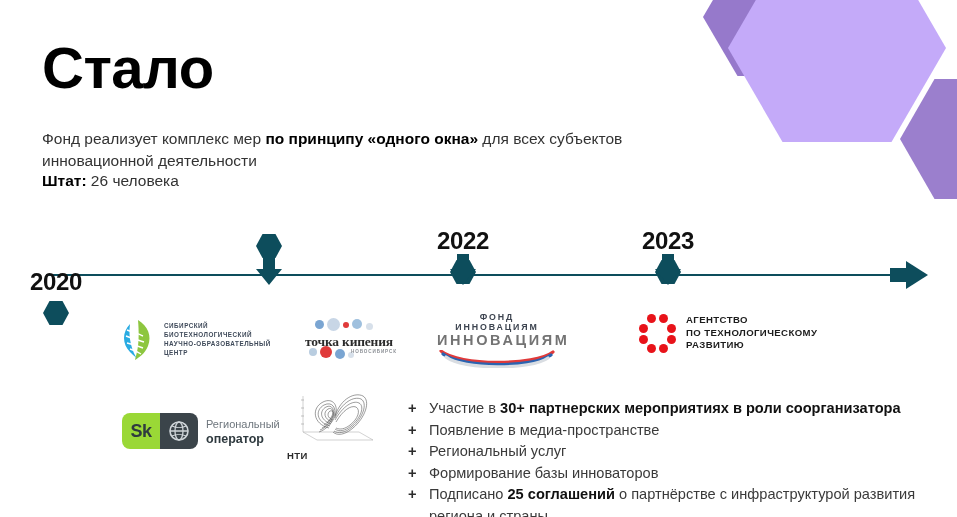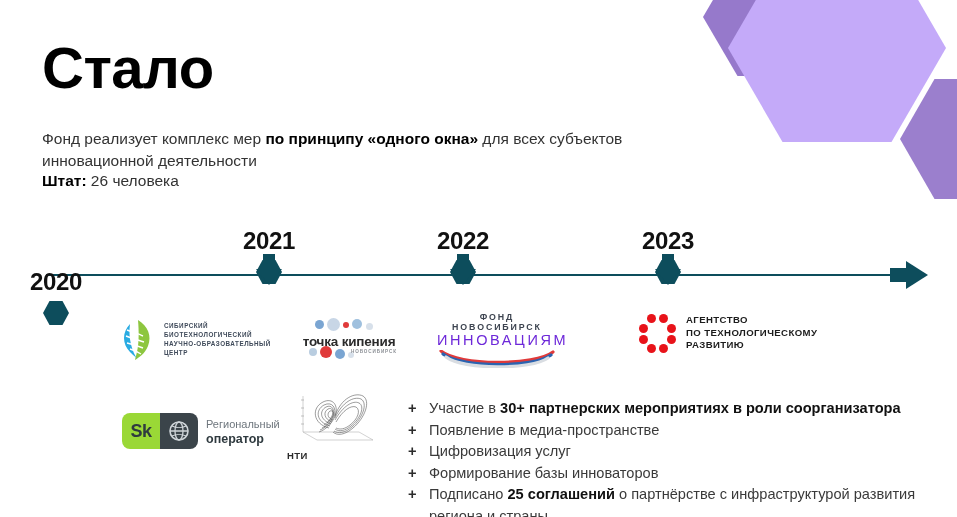--- a/index.html
+++ b/index.html
@@ -184,37 +184,38 @@
   #logo-tochka .b { position: absolute; border-radius: 50%; }
   #logo-tochka .word {
     position: absolute;
     left: 0; top: 16px;
     width: 112px;
     font-size: 13.5px;
     font-weight: 700;
     letter-spacing: -0.2px;
     color: #2b2b2b;
     text-align: center;
+    font-family: Liberation Serif, serif;
   }
   #logo-tochka .sub {
     position: absolute;
     left: 58px; top: 31px;
     font-size: 4.6px;
     letter-spacing: 0.9px;
     color: #8b8f95;
     font-weight: 600;
   }
 
   
   #logo-fsi { left: 437px; top: 312px; width: 120px; text-align: center; }
   #logo-fsi .l1 {
     font-size: 8.8px; letter-spacing: 1.9px; font-weight: 700; color: #3d4450;
   }
   #logo-fsi .l2 {
-    font-size: 14.5px; letter-spacing: 2.6px; font-weight: 400; color: #6d28d9;
+    font-size: 14.5px; letter-spacing: 2.6px; font-weight: 700; color: #737373;
     line-height: 17px;
   }
   #logo-fsi .swoosh { position: relative; width: 120px; height: 18px; margin-top: 1px; }
   #logo-fsi .swoosh svg { display: block; }
 
   
   #logo-atr { left: 636px; top: 312px; display: flex; align-items: center; }
   #logo-atr .mark { position: relative; width: 42px; height: 42px; flex: 0 0 auto; }
   #logo-atr .dot {
     position: absolute; width: 9px; height: 9px; border-radius: 50%; background: #e8131a;
@@ -292,21 +293,20 @@
     <div id="axis" style="background: rgb(13, 77, 92);"></div>
     <div id="axis-arrow-stem" style="background: rgb(13, 77, 92);"></div>
     <div id="axis-arrow" style="border-left-color: rgb(13, 77, 92);"></div>
 
     <div class="tl-node" style="left:11px;margin-top:41px;">
       <div class="tl-year">2020</div>
       <div class="tl-marker" style="background: rgb(13, 77, 92);"></div>
     </div>
 
     <div class="tl-node" style="left:224px;">
-      <div class="tl-year">2021</div>
       <div class="tl-marker" style="background: rgb(13, 77, 92);"></div>
       <div class="tl-arrow">
         <div class="stem" style="background: rgb(13, 77, 92);"></div>
           <div class="head" style="border-top-color: rgb(13, 77, 92);"></div>
       </div>
     </div>
 
     <div class="tl-node" style="left:418px;">
       <div class="tl-year">2022</div>
       <div class="tl-marker" style="background: rgb(13, 77, 92);"></div>
@@ -353,21 +353,21 @@
       <span class="b" style="left:16px;top:30px;width:8px;height:8px;background:#b9cde0;"></span>
       <span class="b" style="left:27px;top:28px;width:12px;height:12px;background:#e03a3a;"></span>
       <span class="b" style="left:42px;top:31px;width:10px;height:10px;background:#7aa5d2;"></span>
       <span class="b" style="left:55px;top:34px;width:6px;height:6px;background:#d7e0ea;"></span>
       <span class="word">точка кипения</span>
       <span class="sub">НОВОСИБИРСК</span>
     </div>
   </div>
 
   <div class="logo-box" id="logo-fsi">
-    <div class="l1">ФОНД НОВОСИБИРСК</div>
+    <div class="l1">ФОНД ИННОВАЦИЯМ</div>
     <div class="l2">ИННОВАЦИЯМ</div>
     <div class="swoosh">
       <svg width="120" height="18" viewBox="0 0 120 18">
         <path d="M4 1 C22 16 98 16 116 2" stroke="#e03a3a" stroke-width="3.2" fill="none" stroke-linecap="round"></path>
         <path d="M6 4 C24 18 96 18 114 5" stroke="#2b63b0" stroke-width="3.2" fill="none" stroke-linecap="round"></path>
         <path d="M9 7 C26 20 94 20 111 8" stroke="#d9dde2" stroke-width="3.2" fill="none" stroke-linecap="round"></path>
       </svg>
     </div>
   </div>
 
@@ -440,21 +440,21 @@
       <span class="txt"><span>Участие в </span><b>30+ партнерских мероприятиях в роли соорганизатора</b><span></span></span>
     </div>
 
     <div class="row">
       <span class="plus">+</span>
       <span class="txt"><span>Появление в медиа-пространстве</span><b></b><span></span></span>
     </div>
 
     <div class="row">
       <span class="plus">+</span>
-      <span class="txt"><span>Цифровизация услуг</span><b></b><span></span></span>
+      <span class="txt"><span>Региональный услуг</span><b></b><span></span></span>
     </div>
 
     <div class="row">
       <span class="plus">+</span>
       <span class="txt"><span>Формирование базы инноваторов</span><b></b><span></span></span>
     </div>
 
     <div class="row">
       <span class="plus">+</span>
       <span class="txt"><span>Подписано </span><b>25 соглашений</b><span> о партнёрстве с инфраструктурой развития региона и страны</span></span>

